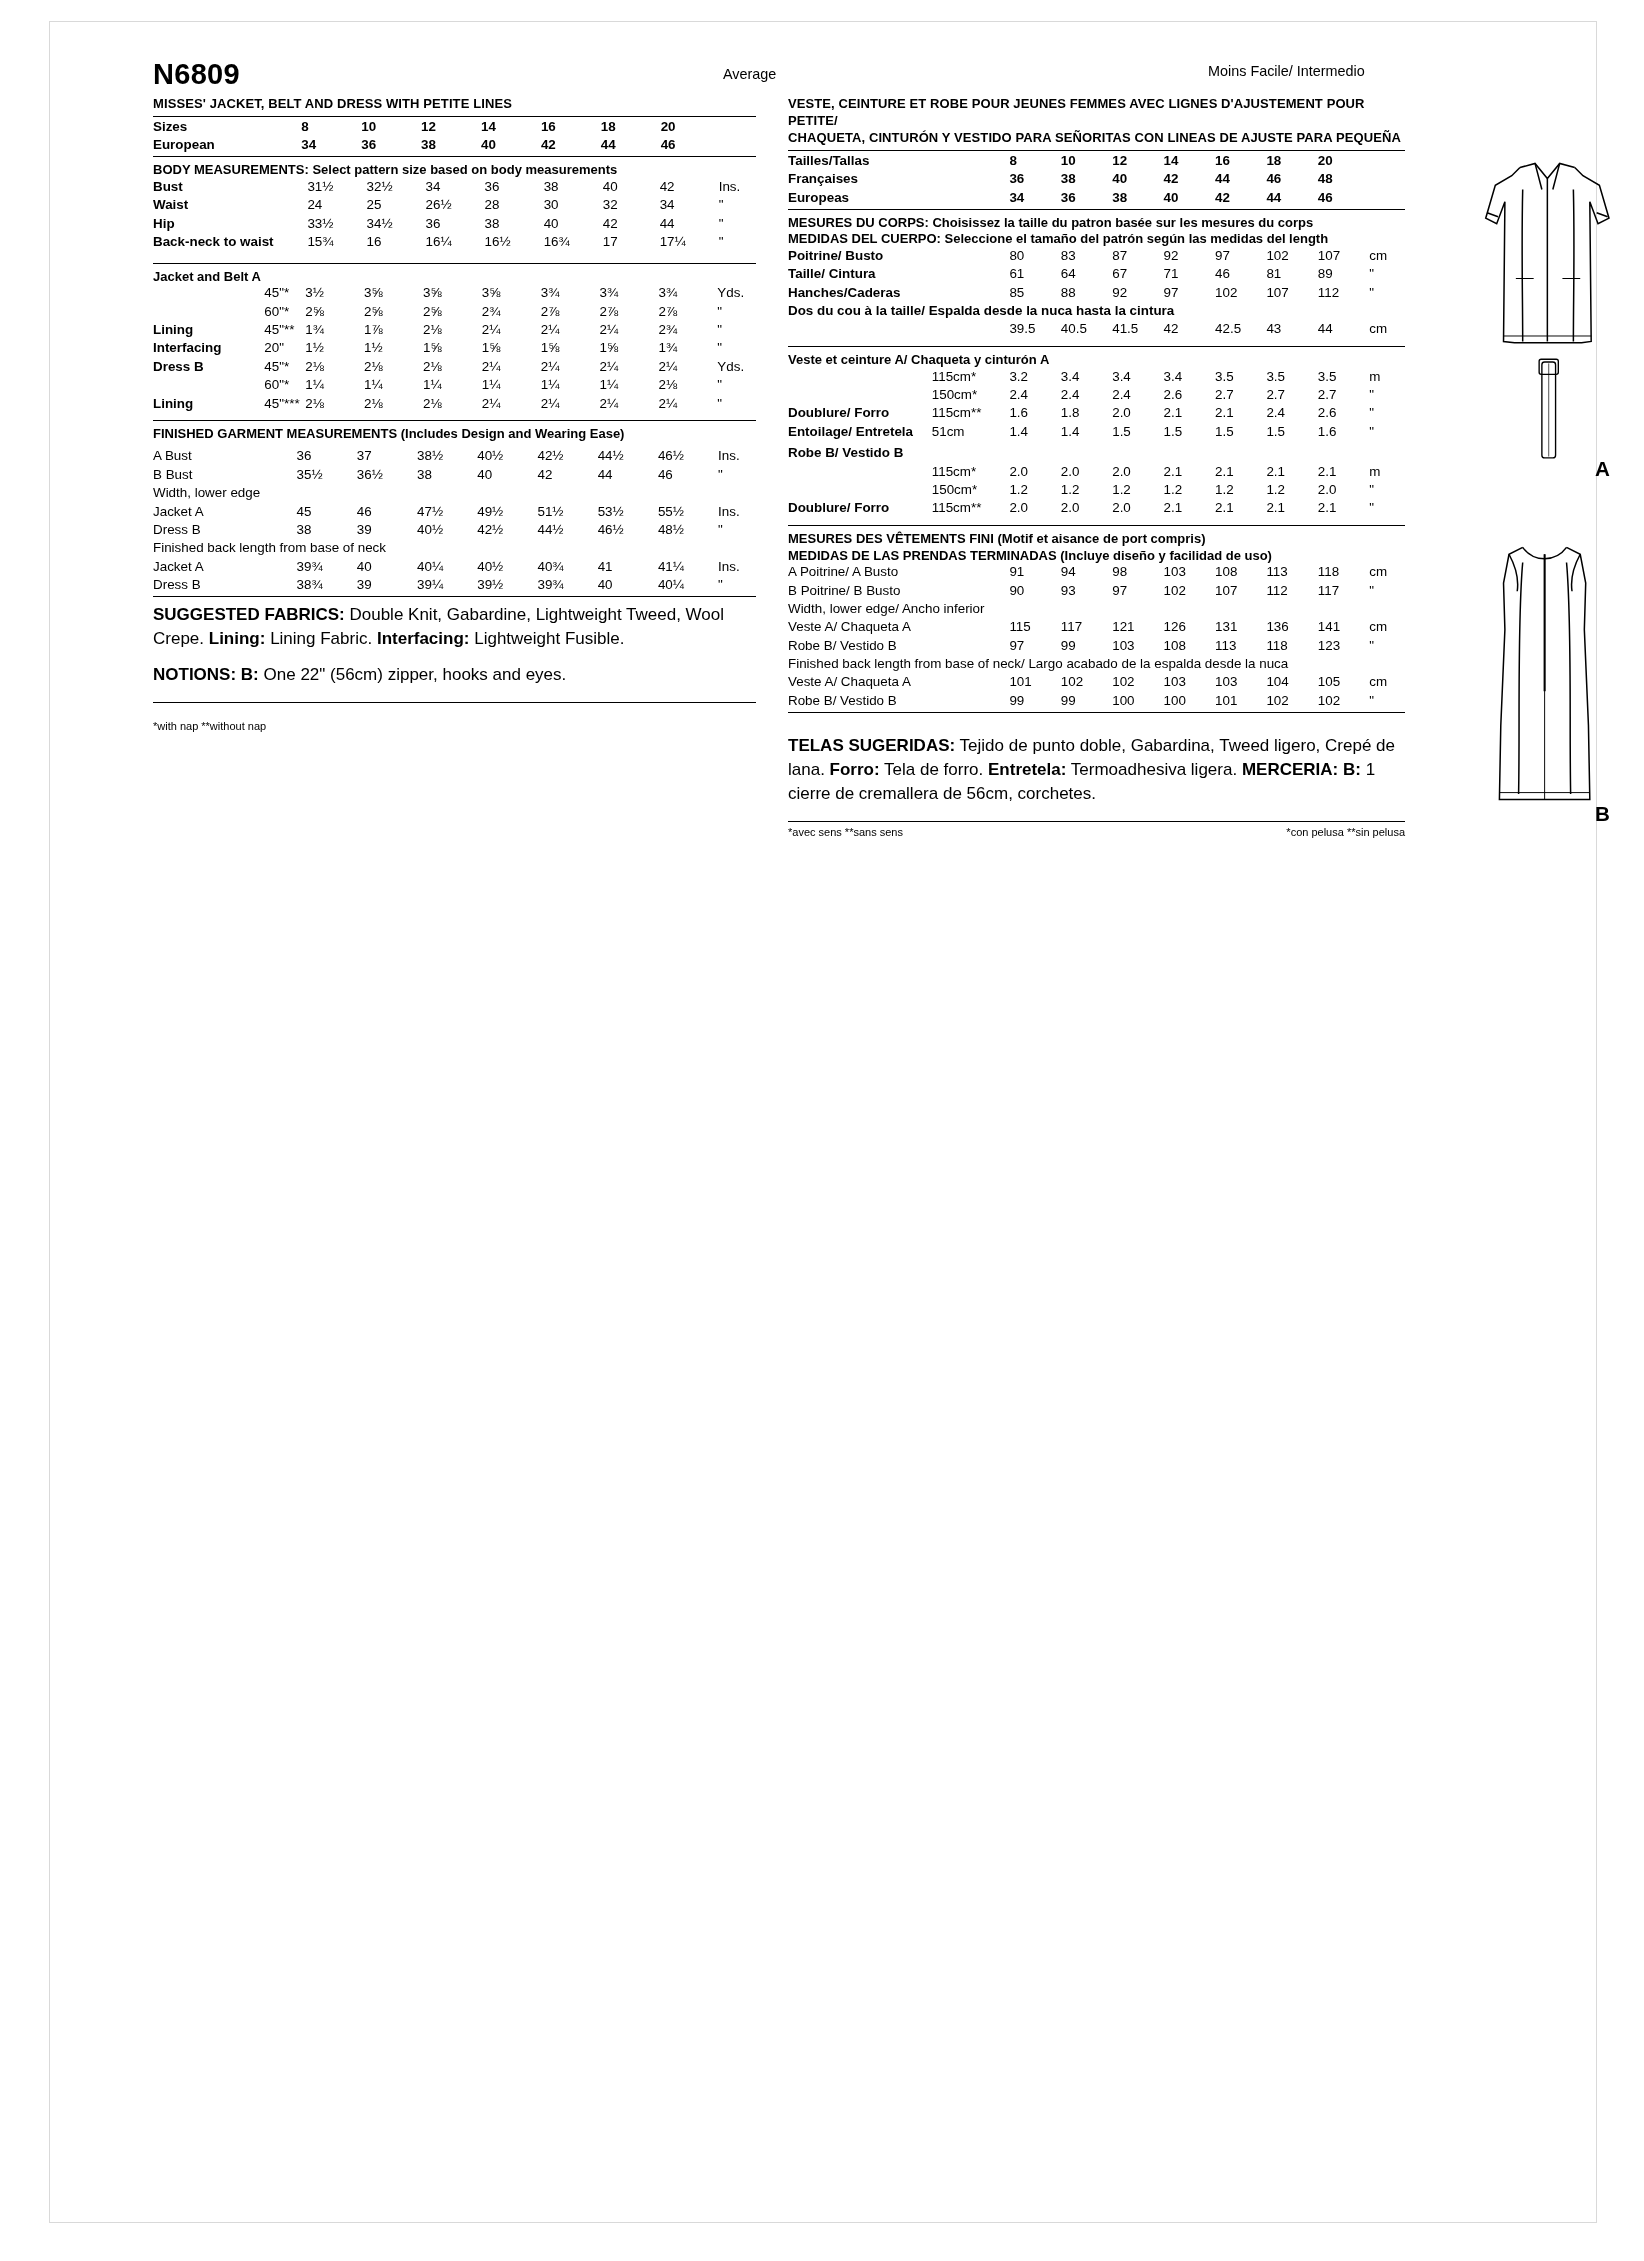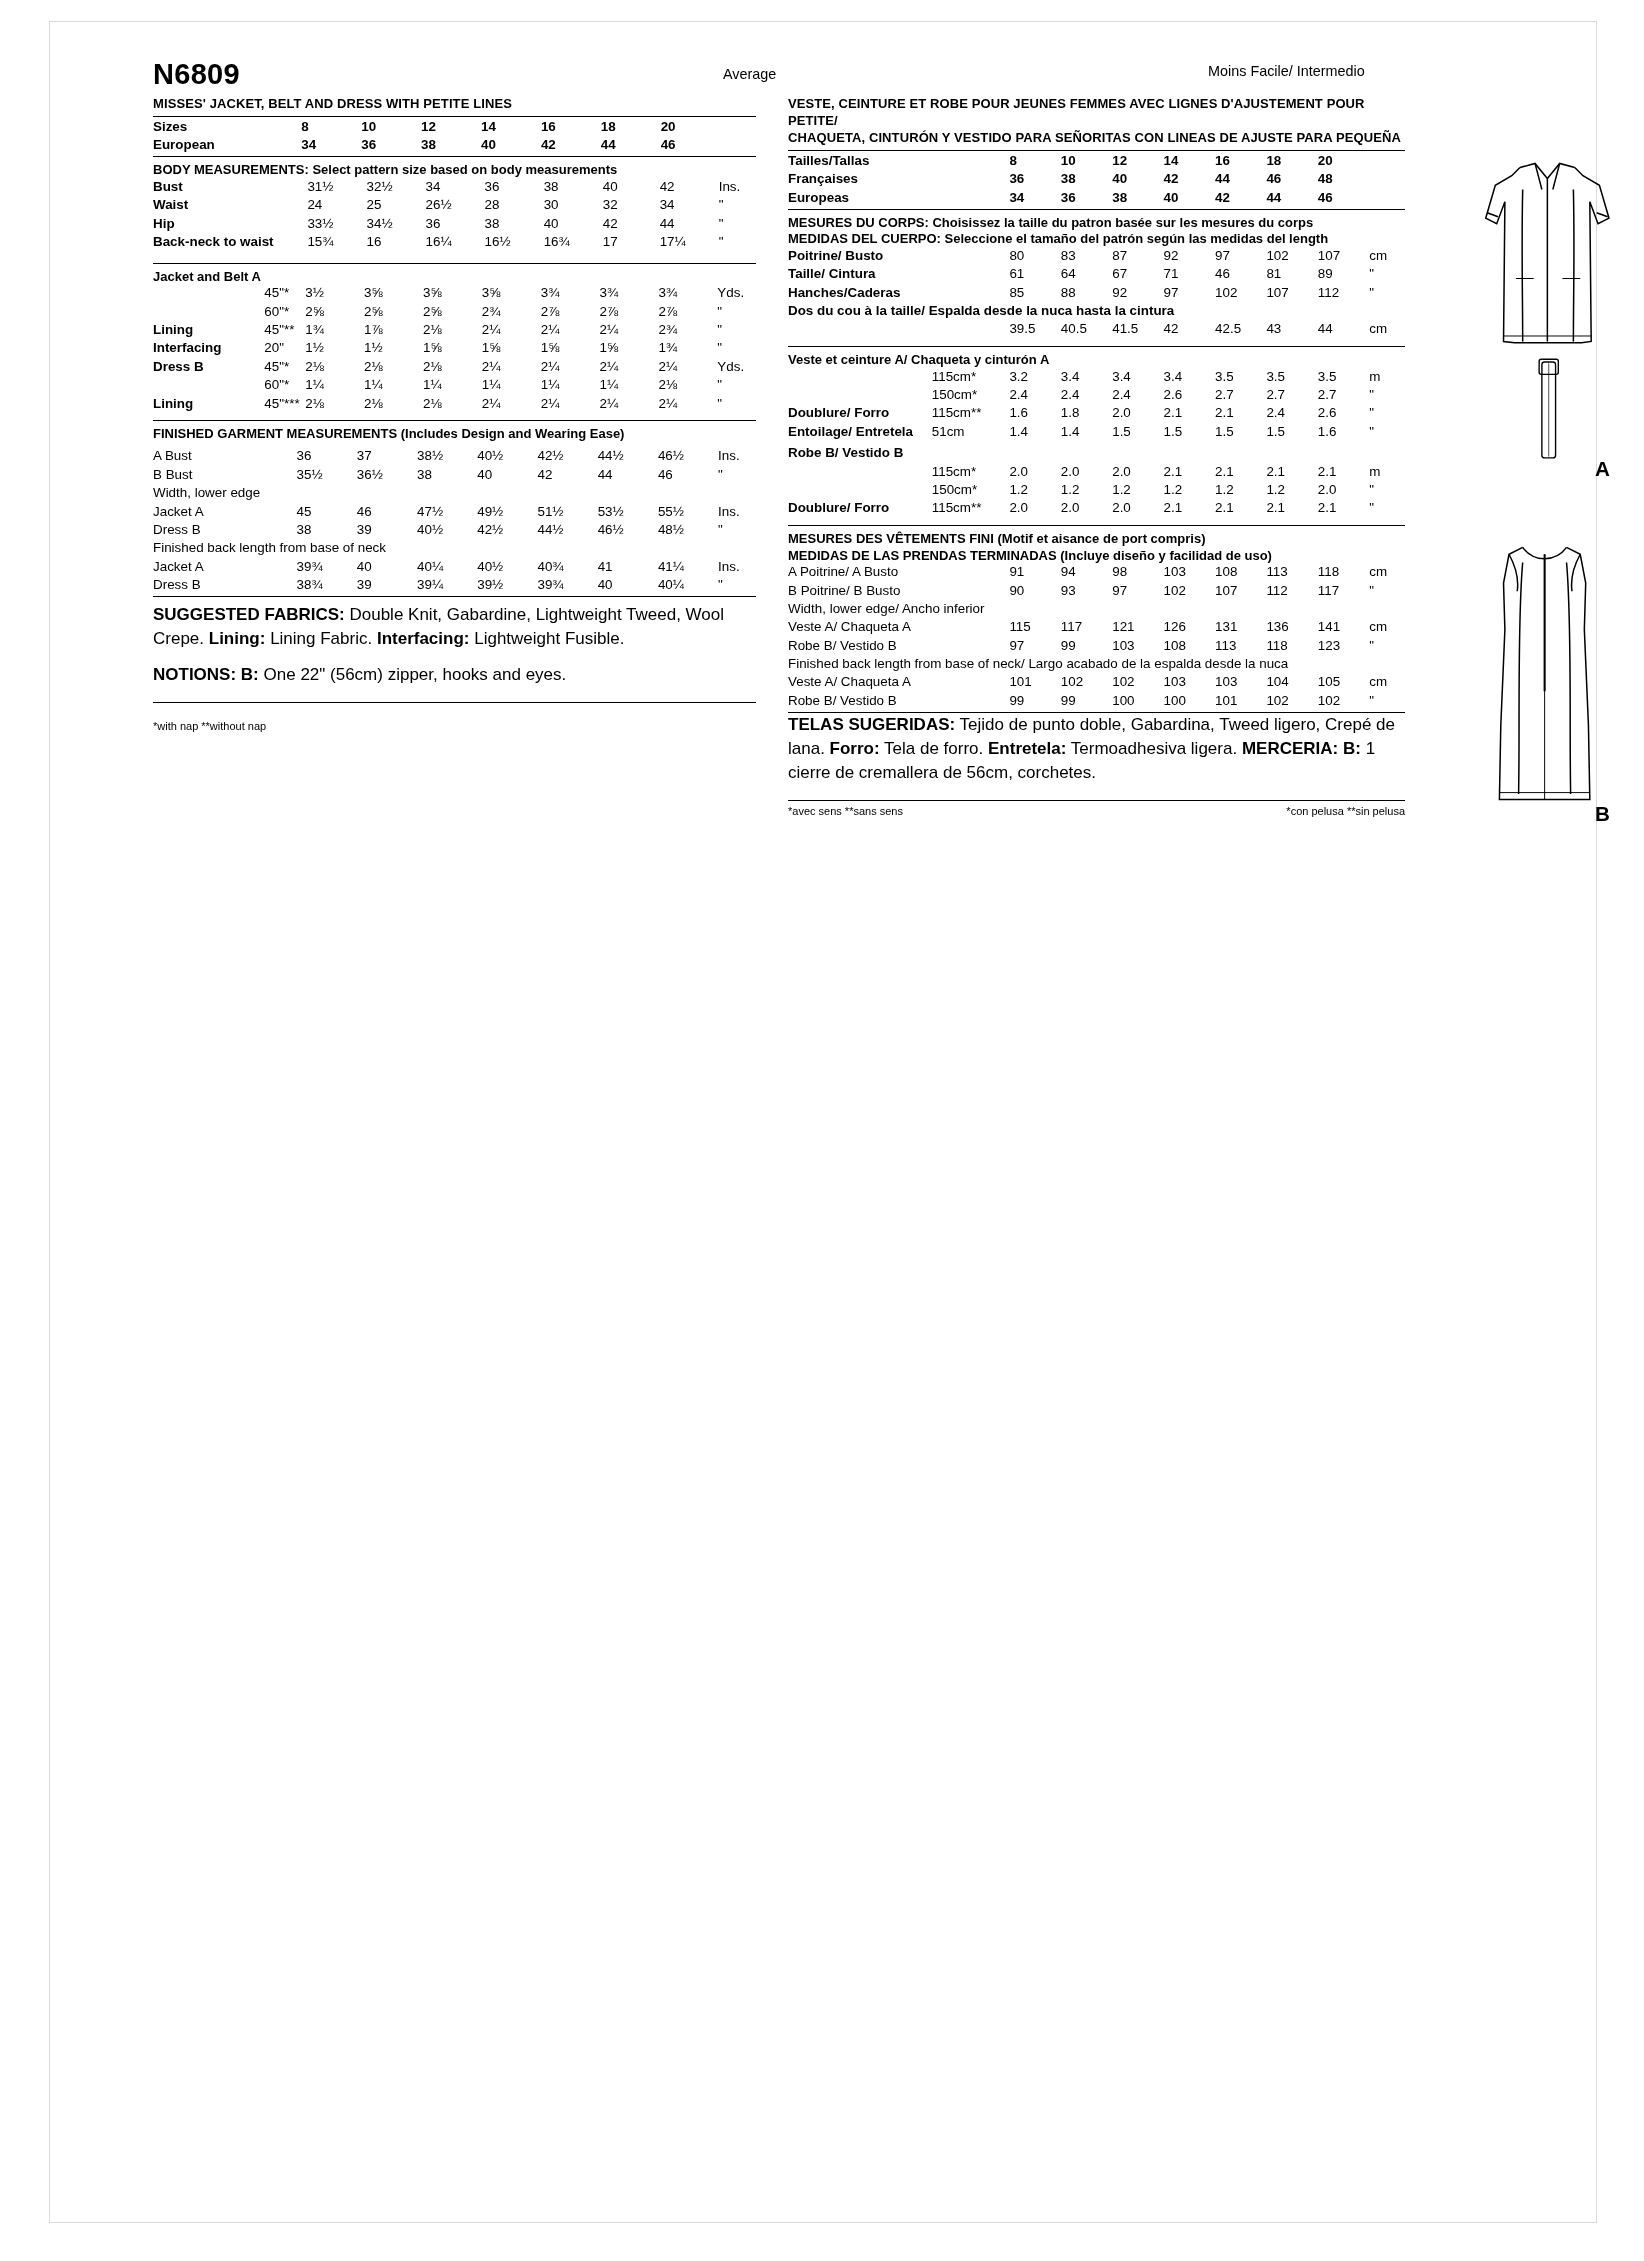--- a/index.html
+++ b/index.html
@@ -629,21 +629,21 @@
               <td class="cRn">100</td>
               <td class="cRn">101</td>
               <td class="cRn">102</td>
               <td class="cRn">102</td>
               <td class="cRu">"</td>
             </tr>
           </tbody>
             </table>
 
           <div class="rule-thin"></div>
-          <div class="note" style="margin-top:0;"><b>TELAS SUGERIDAS:</b> Tejido de punto doble, Gabardina, Tweed ligero, Crepé de lana. <b>Forro:</b> Tela de forro. <b>Entretela:</b> Termoadhesiva ligera. <b>MERCERIA:</b> <b>B:</b> 1 cierre de cremallera de 56cm, corchetes.</div>
+          <div class="note" style="margin-top:21px;"><b>TELAS SUGERIDAS:</b> Tejido de punto doble, Gabardina, Tweed ligero, Crepé de lana. <b>Forro:</b> Tela de forro. <b>Entretela:</b> Termoadhesiva ligera. <b>MERCERIA:</b> <b>B:</b> 1 cierre de cremallera de 56cm, corchetes.</div>
           <div class="rule-thin" style="margin-top:15px;"></div>
           <div style="position:relative;height:20.6px;margin-top:4.1px;">
             <span class="foot" style="position:absolute;left:0;top:0;">*avec sens   **sans sens</span>
             <span class="foot" style="position:absolute;right:0;top:0;">*con pelusa   **sin pelusa</span>
           </div>
         </div>
 
         <div class="figs">
 
           <div class="figA">

